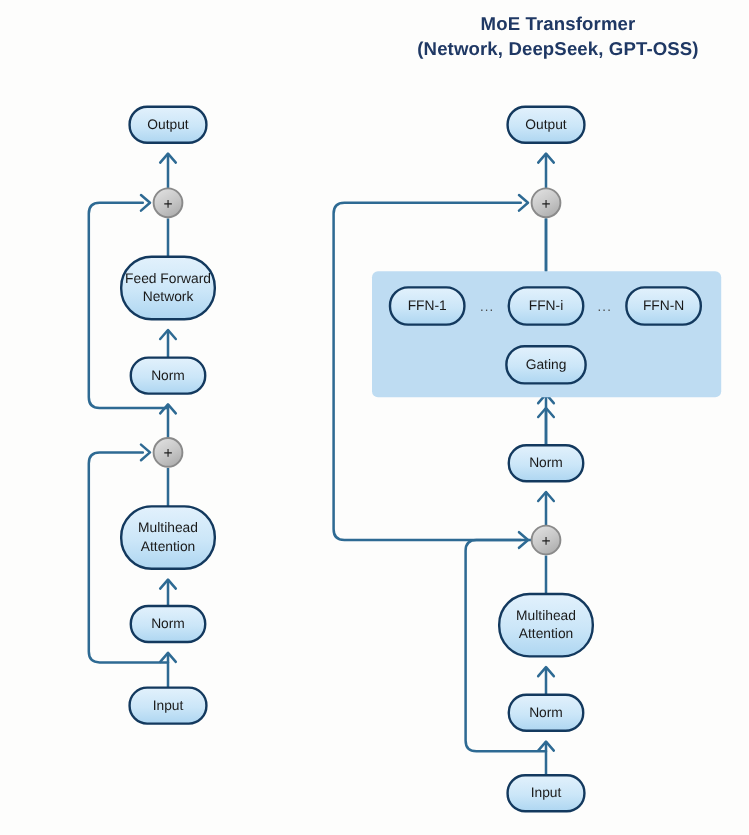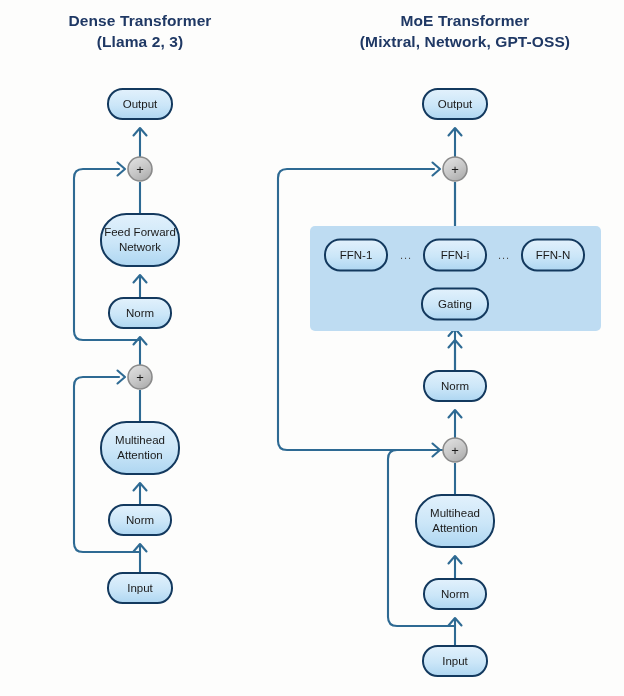--- a/index.html
+++ b/index.html
@@ -55,25 +55,23 @@
     font-size: 13px;
     text-anchor: middle;
     dominant-baseline: central;
   }
 </style>
 </head>
 <body>
 
 <div id="canvas">
 
-  <div class="col-title" style="left:20px; top:10px; width:240px;">Dense Transformer
-(Llama 2, 3)</div>
 
   <div class="col-title" style="left:325px; top:10px; width:280px;">MoE Transformer
-(Mixtral, Network, GPT-OSS)</div>
+(Network, DeepSeek, GPT-OSS)</div>
 
   <svg class="diagram" viewBox="0 0 624 696">
     <defs>
       <linearGradient id="boxGrad" x1="0" y1="0" x2="0" y2="1">
         <stop offset="0%" stop-color="#e2f1fc"></stop>
         <stop offset="55%" stop-color="#cbe6f8"></stop>
         <stop offset="100%" stop-color="#aed6f1"></stop>
       </linearGradient>
       <linearGradient id="plusGrad" x1="0.2" y1="0" x2="0.8" y2="1">
         <stop offset="0%" stop-color="#e0e0e0"></stop>

